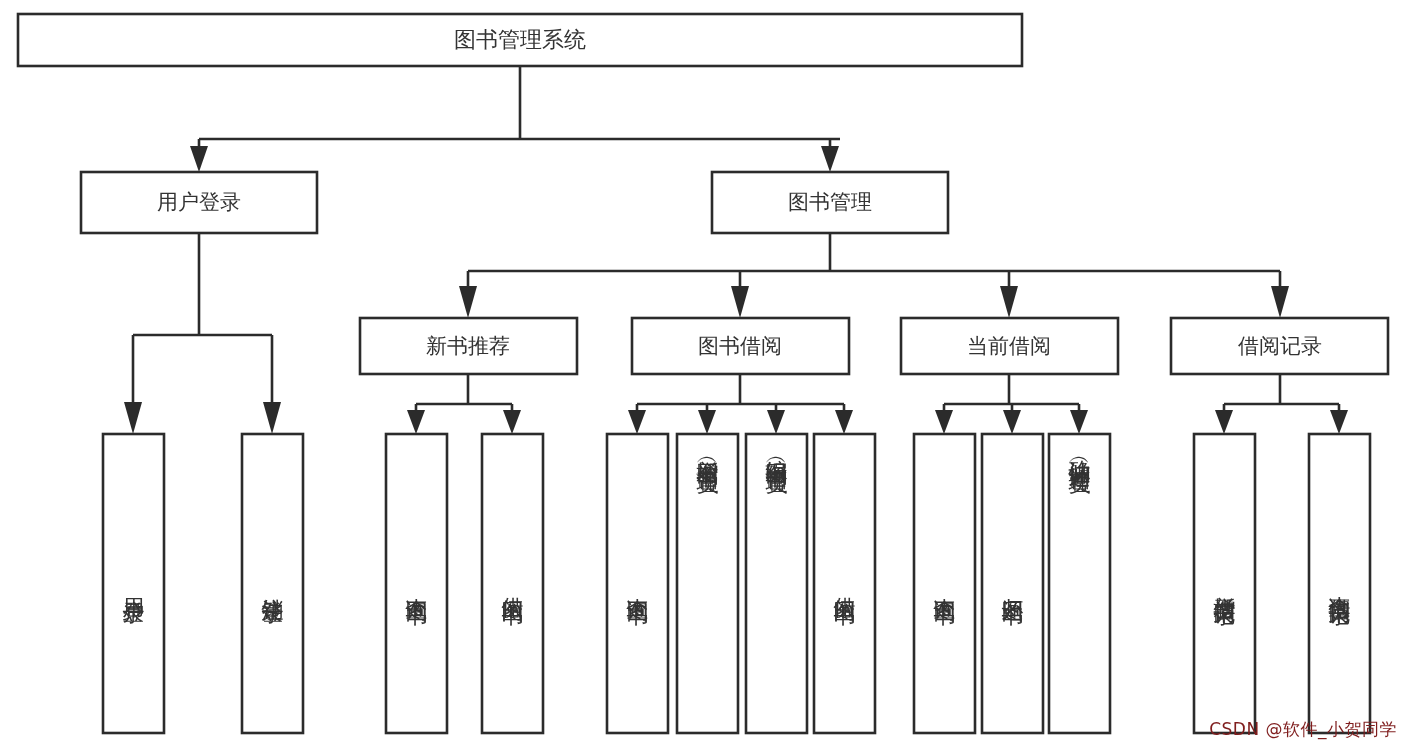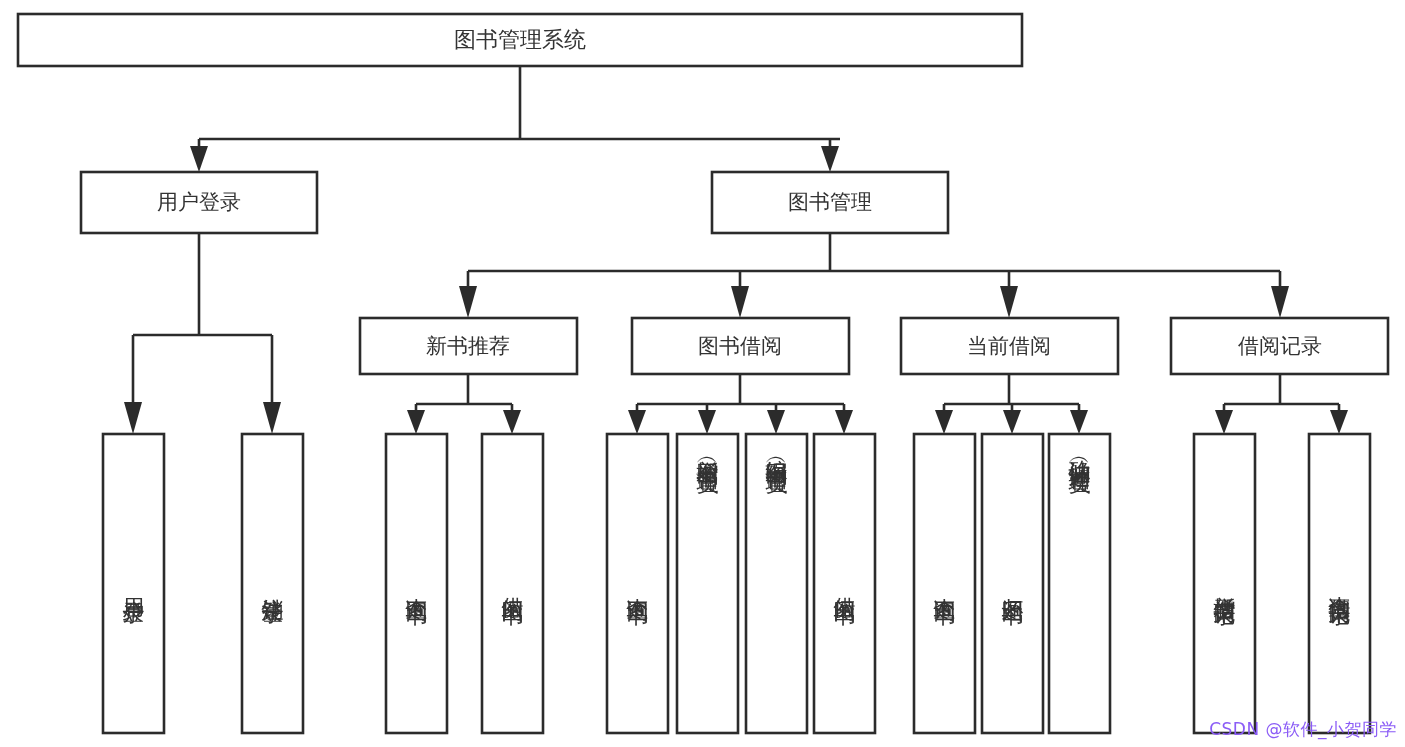--- a/index.html
+++ b/index.html
@@ -72,21 +72,21 @@
     color: #333333;
     font-family: "DejaVu Sans", "Liberation Sans", sans-serif;
     white-space: nowrap;
     text-align: center;
   }
   .watermark {
     position: absolute;
     right: 8px;
     bottom: 6px;
     font-size: 17px;
-    color: #8b5cf6;
+    color: #7f1d1d;
     font-family: "DejaVu Sans", "Liberation Sans", sans-serif;
     letter-spacing: 0.5px;
     white-space: nowrap;
   }
 </style>
 </head>
 <body>
 
 <div id="diagram-root">
 

